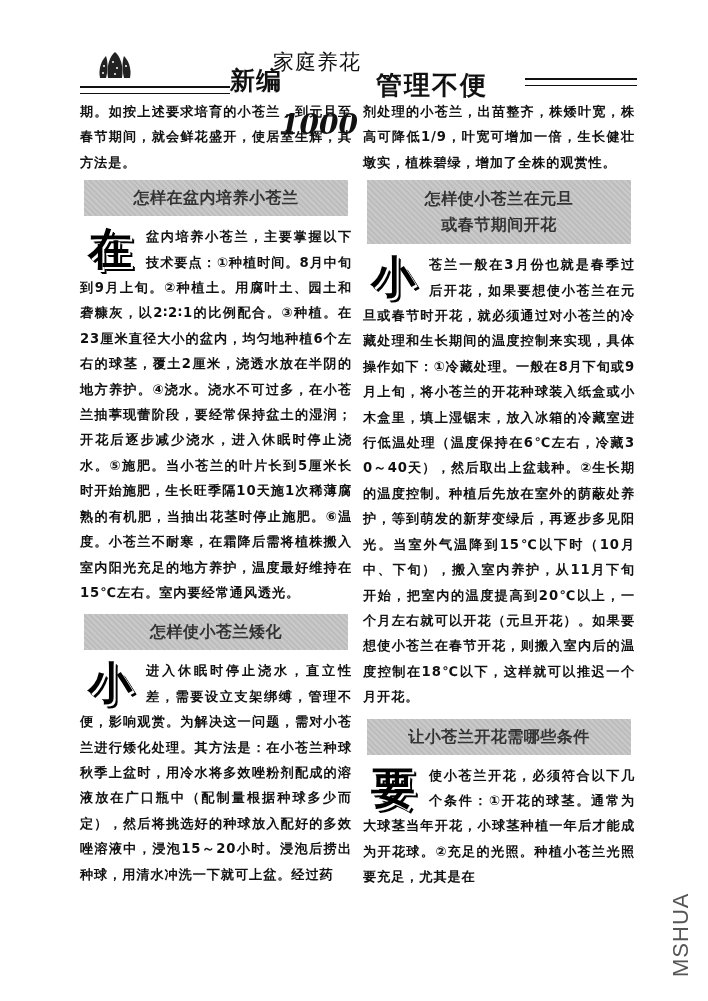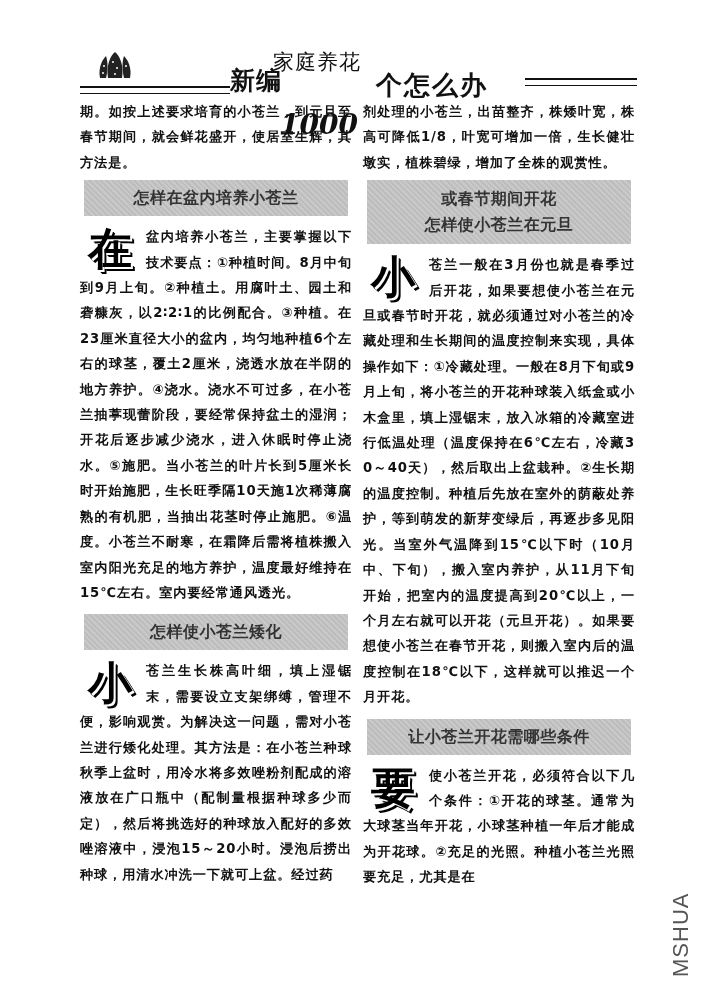--- a/index.html
+++ b/index.html
@@ -64,46 +64,46 @@
         <circle cx="21" cy="18" r="1"></circle>
       <circle cx="30" cy="16" r="1"></circle>
         <circle cx="19" cy="24" r="1"></circle>
         <circle cx="7" cy="23" r="1"></circle>
     </g>
   </svg>
   <div class="rule-left"></div>
   <span class="title-xin">新编</span>
   <span class="title-top">家庭养花</span>
   <span class="title-num">1000</span>
-  <span class="title-tail">个怎么办</span>
+  <span class="title-tail">管理不便</span>
   <div class="rule-right"></div>
 </div>
 
 <div class="col col-left">
   <p class="body">期。如按上述要求培育的小苍兰，到元旦至春节期间，就会鲜花盛开，使居室生辉，其方法是。</p>
 
   <div class="section-heading">怎样在盆内培养小苍兰</div>
   <div class="dropcap-para">
     <span class="dropcap">在</span>
     <p class="body">盆内培养小苍兰，主要掌握以下技术要点：①种植时间。8月中旬到9月上旬。②种植土。用腐叶土、园土和砻糠灰，以2∶2∶1的比例配合。③种植。在23厘米直径大小的盆内，均匀地种植6个左右的球茎，覆土2厘米，浇透水放在半阴的地方养护。④浇水。浇水不可过多，在小苍兰抽葶现蕾阶段，要经常保持盆土的湿润；开花后逐步减少浇水，进入休眠时停止浇水。⑤施肥。当小苍兰的叶片长到5厘米长时开始施肥，生长旺季隔10天施1次稀薄腐熟的有机肥，当抽出花茎时停止施肥。⑥温度。小苍兰不耐寒，在霜降后需将植株搬入室内阳光充足的地方养护，温度最好维持在15℃左右。室内要经常通风透光。</p>
   </div>
 
   <div class="section-heading" style="margin-top:9px;">怎样使小苍兰矮化</div>
   <div class="dropcap-para">
     <span class="dropcap">小</span>
-    <p class="body">苍兰生长株高叶细，填上湿锯末，需要设立支架绑缚，管理不便，影响观赏。为解决这一问题，需对小苍兰进行矮化处理。其方法是：在小苍兰种球秋季上盆时，用冷水将多效唑粉剂配成的溶液放在广口瓶中（配制量根据种球多少而定），然后将挑选好的种球放入配好的多效唑溶液中，浸泡15～20小时。浸泡后捞出种球，用清水冲洗一下就可上盆。经过药</p>
+    <p class="body">进入休眠时停止浇水，直立性差，需要设立支架绑缚，管理不便，影响观赏。为解决这一问题，需对小苍兰进行矮化处理。其方法是：在小苍兰种球秋季上盆时，用冷水将多效唑粉剂配成的溶液放在广口瓶中（配制量根据种球多少而定），然后将挑选好的种球放入配好的多效唑溶液中，浸泡15～20小时。浸泡后捞出种球，用清水冲洗一下就可上盆。经过药</p>
   </div>
 </div>
 
 <div class="col col-right">
-  <p class="body">剂处理的小苍兰，出苗整齐，株矮叶宽，株高可降低1/8，叶宽可增加一倍，生长健壮墩实，植株碧绿，增加了全株的观赏性。</p>
+  <p class="body">剂处理的小苍兰，出苗整齐，株矮叶宽，株高可降低1/9，叶宽可增加一倍，生长健壮墩实，植株碧绿，增加了全株的观赏性。</p>
 
   <div class="section-heading" style="line-height:26px; padding:6px 0;">
+    <div>怎样使小苍兰在元旦</div>
     <div>或春节期间开花</div>
-    <div>怎样使小苍兰在元旦</div>
   </div>
   <div class="dropcap-para">
     <span class="dropcap">小</span>
     <p class="body">苍兰一般在3月份也就是春季过后开花，如果要想使小苍兰在元旦或春节时开花，就必须通过对小苍兰的冷藏处理和生长期间的温度控制来实现，具体操作如下：①冷藏处理。一般在8月下旬或9月上旬，将小苍兰的开花种球装入纸盒或小木盒里，填上湿锯末，放入冰箱的冷藏室进行低温处理（温度保持在6℃左右，冷藏30～40天），然后取出上盆栽种。②生长期的温度控制。种植后先放在室外的荫蔽处养护，等到萌发的新芽变绿后，再逐步多见阳光。当室外气温降到15℃以下时（10月中、下旬），搬入室内养护，从11月下旬开始，把室内的温度提高到20℃以上，一个月左右就可以开花（元旦开花）。如果要想使小苍兰在春节开花，则搬入室内后的温度控制在18℃以下，这样就可以推迟一个月开花。</p>
   </div>
 
   <div class="section-heading" style="margin-top:9px;">让小苍兰开花需哪些条件</div>
   <div class="dropcap-para">
     <span class="dropcap">要</span>
     <p class="body">使小苍兰开花，必须符合以下几个条件：①开花的球茎。通常为大球茎当年开花，小球茎种植一年后才能成为开花球。②充足的光照。种植小苍兰光照要充足，尤其是在</p>

